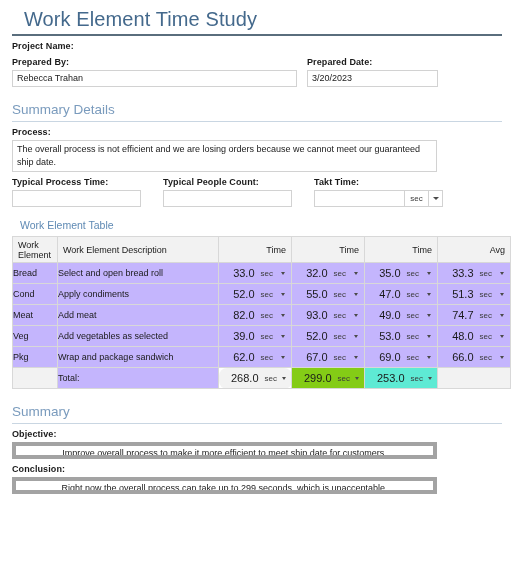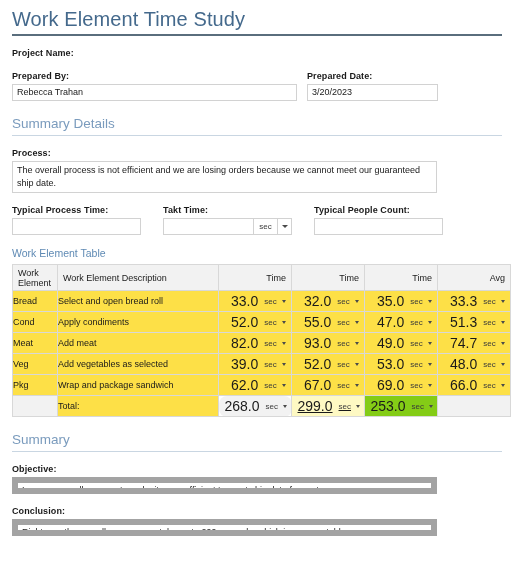--- a/index.html
+++ b/index.html
@@ -21,21 +21,21 @@
     padding: 0 8px;
     position: relative;
   }
 
   
   .doc-title {
     font-size: 20px;
     font-weight: 400;
     color: #44698c;
     letter-spacing: 0.1px;
-    margin: 6px 0 0 4px;
+    margin: 6px 0 0 16px;
     line-height: 26px;
     white-space: nowrap;
   }
   .title-rule {
     height: 2px;
     background: #5a6e7d;
     margin: 2px 4px 0 4px;
   }
 
   
@@ -48,21 +48,21 @@
   }
   .section-rule {
     height: 1px;
     background: #c9d6e2;
     margin: 2px 4px 0 4px;
   }
   .sub-head {
     font-size: 10.5px;
     font-weight: 400;
     color: #5f8ab4;
-    margin: 11px 0 4px 4px;
+    margin: 11px 0 4px 12px;
     line-height: 14px;
   }
 
   
   .field-label {
     font-size: 9px;
     font-weight: bold;
     color: #1a1a1a;
     line-height: 12px;
     margin: 0 0 2px 4px;
@@ -81,21 +81,21 @@
     overflow: hidden;
   }
   .field-box.tall {
     height: 32px;
     line-height: 13px;
     padding-top: 2px;
     white-space: normal;
   }
 
   .row { display: flex; }
-  .gap-10 { margin-top: 11px; }
+  .gap-10 { margin-top: 4px; }
 
   
   .w-project { width: 425px; }
   .w-prepby  { width: 285px; }
   .w-prepdate{ width: 131px; }
   .w-process { width: 425px; }
   .w-third   { width: 129px; }
 
   
   .combo {
@@ -157,35 +157,35 @@
     color: #1a1a1a;
     height: 26px;
     font-size: 9px;
     padding: 0 5px;
   }
   .th-el   { text-align: left; width: 45px; }
   .th-desc { text-align: left; width: 161px; }
   .th-time { text-align: right; width: 73px; }
   .th-avg  { text-align: right; width: 73px; }
 
-  .wet tbody td { height: 21px; background: #fde047; }
+  .wet tbody td { height: 21px; background: #c4b5fd; }
   .c-el   { padding: 0 5px; text-align: left; white-space: nowrap; }
   .c-desc { padding: 0 5px; text-align: left; white-space: nowrap; }
 
   
   .tcell { padding: 0 !important; }
   .tcell-in {
     display: flex;
     align-items: center;
     justify-content: flex-end;
     height: 100%;
     padding-right: 4px;
   }
   .tval {
-    font-size: 14px;
+    font-size: 11px;
     color: #1a1a1a;
     text-align: left;
     white-space: nowrap;
     margin-left: 12px;
   }
   .tunit {
     font-size: 8px;
     color: #3a3a3a;
     margin-left: 6px;
     white-space: nowrap;
@@ -209,30 +209,31 @@
     padding: 0 6px 0 5px;
     font-size: 9px;
     color: #1a1a1a;
   }
   .tot-blank { background: #f2f2f2 !important; border-right: none !important; }
   .no-border-right { border-right: none !important; }
   .avg-empty { background: #f2f2f2 !important; }
 
   
   .sum-box {
-    border: 6px solid #a3a3a3;
+    border: 4px solid #a3a3a3;
     background: #fff;
     height: 17px;
     font-size: 9px;
     line-height: 15px;
     padding: 0 4px;
     margin-left: 4px;
     width: 425px;
     white-space: nowrap;
     overflow: hidden;
+    text-align: center;
   }
 </style>
 </head>
 <body>
 
 <div class="page">
 
   <div class="doc-title">Work Element Time Study</div>
   <div class="title-rule"></div>
 
@@ -258,32 +259,32 @@
     <div class="field-label">Process:</div>
     <div class="field-box tall w-process">The overall process is not efficient and we are losing orders because we cannot meet our guaranteed ship date.</div>
   </div>
 
   <div class="gap-10 row">
     <div>
       <div class="field-label">Typical Process Time:</div>
       <div class="field-box w-third"></div>
     </div>
     <div style="margin-left:18px;">
+      <div class="field-label">Typical People Count:</div>
+      <div class="field-box w-third"></div>
+    </div>
+    <div style="margin-left:18px;">
       <div class="field-label">Takt Time:</div>
       <div class="combo">
         <div class="entry"></div>
         <div class="unit">sec</div>
         <div class="caret">
           <span class="caret-glyph"></span>
         </div>
       </div>
-    </div>
-    <div style="margin-left:18px;">
-      <div class="field-label">Typical People Count:</div>
-      <div class="field-box w-third"></div>
     </div>
   </div>
 
   <div class="sub-head">Work Element Table</div>
 
   <table class="wet">
     <thead>
       <tr>
         <th class="th-el">
           <span>Work</span><br>
@@ -508,30 +509,30 @@
         <td class="tot-label">Total:</td>
         <td class="tcell" style="background:#f2f2f2;border-radius:8px;">
             <div class="tcell-in">
           <span class="tval">268.0</span>
           <span class="tunit">sec</span>
           <span class="tcaret">
                 <span class="caret-glyph"></span>
               </span>
         </div>
           </td>
-        <td class="tcell" style="background:#fef9c3;text-decoration:underline;">
+        <td class="tcell" style="background:#84cc16;">
             <div class="tcell-in">
           <span class="tval">299.0</span>
           <span class="tunit">sec</span>
           <span class="tcaret">
                 <span class="caret-glyph"></span>
               </span>
         </div>
           </td>
-        <td class="tcell" style="background:#84cc16;">
+        <td class="tcell" style="background:#5eead4;">
             <div class="tcell-in">
           <span class="tval">253.0</span>
           <span class="tunit">sec</span>
           <span class="tcaret">
                 <span class="caret-glyph"></span>
               </span>
         </div>
           </td>
         <td class="avg-empty"></td>
       </tr>

